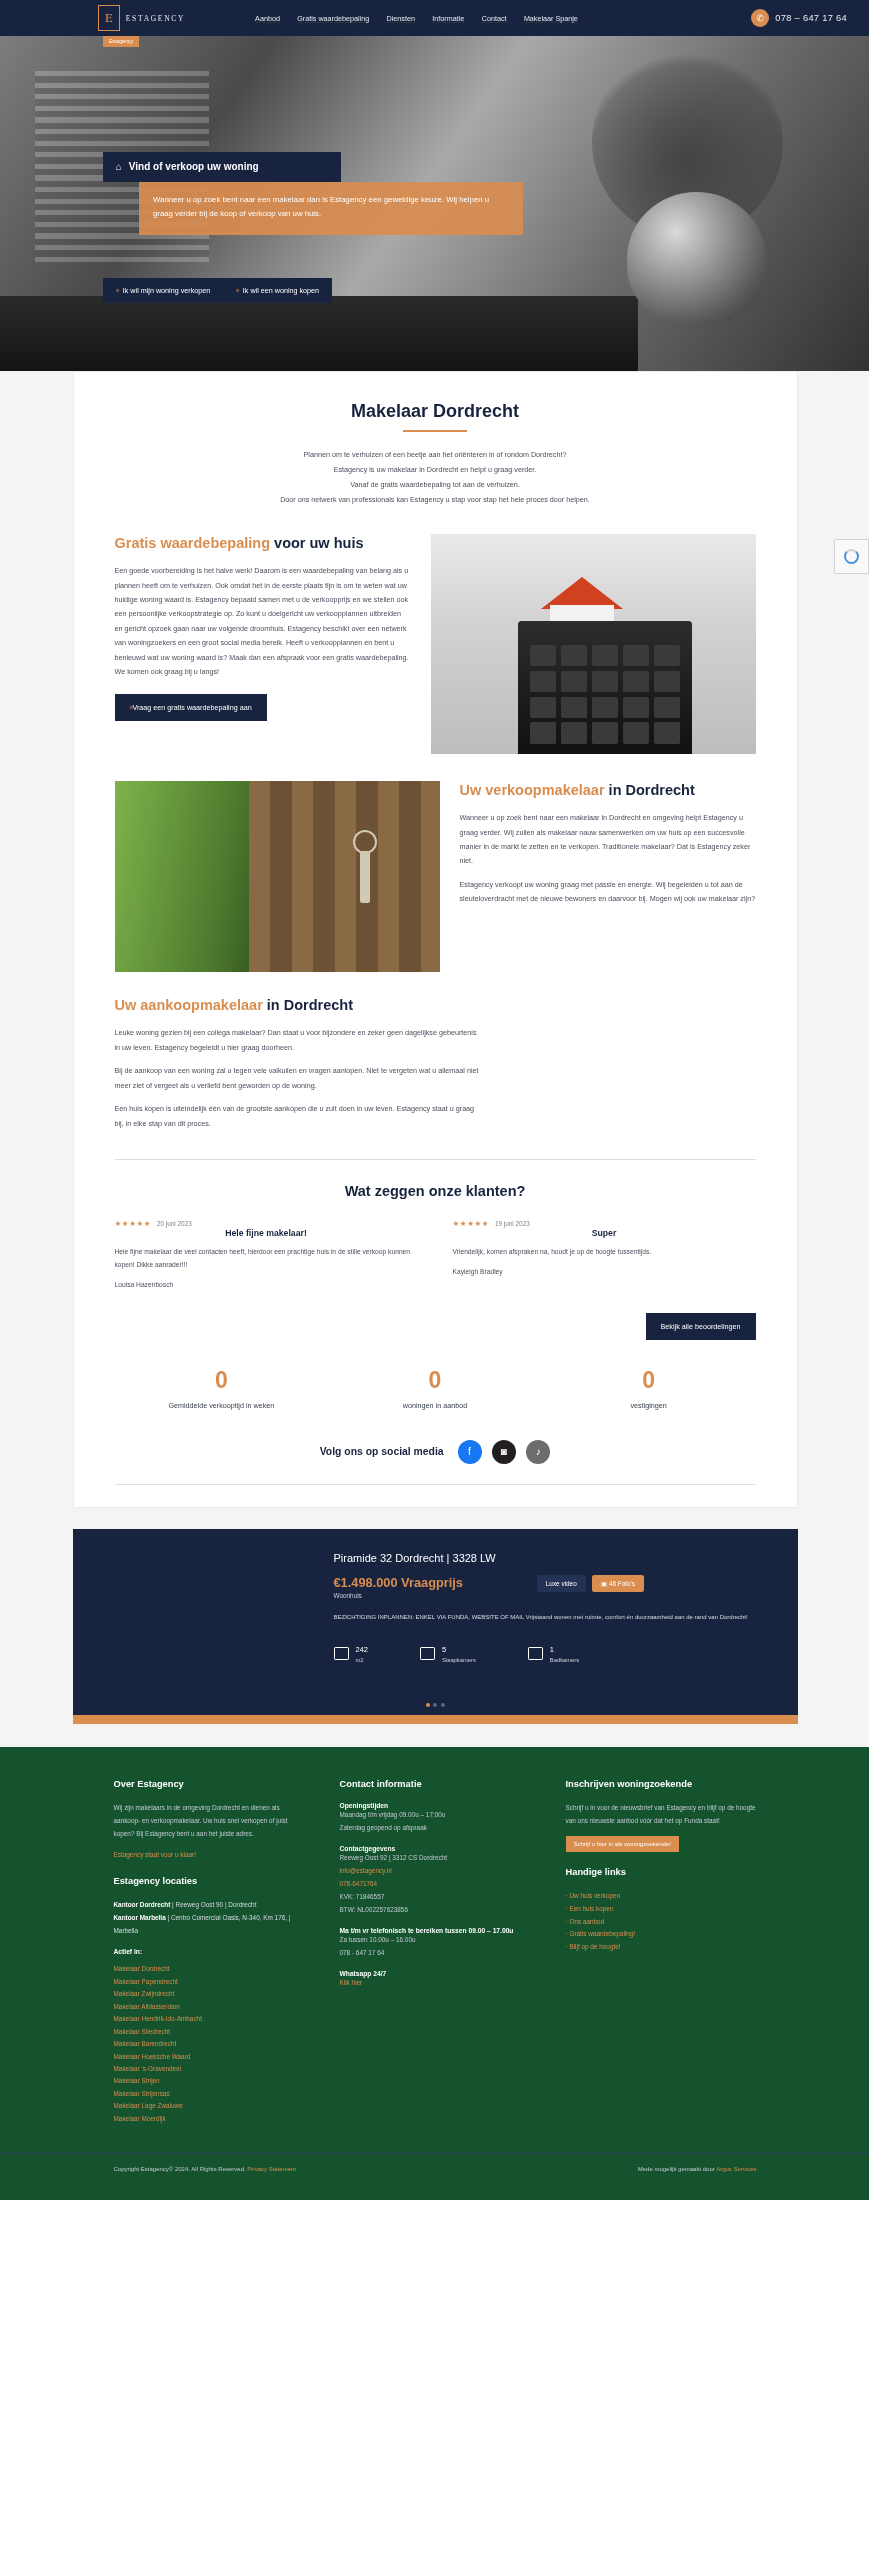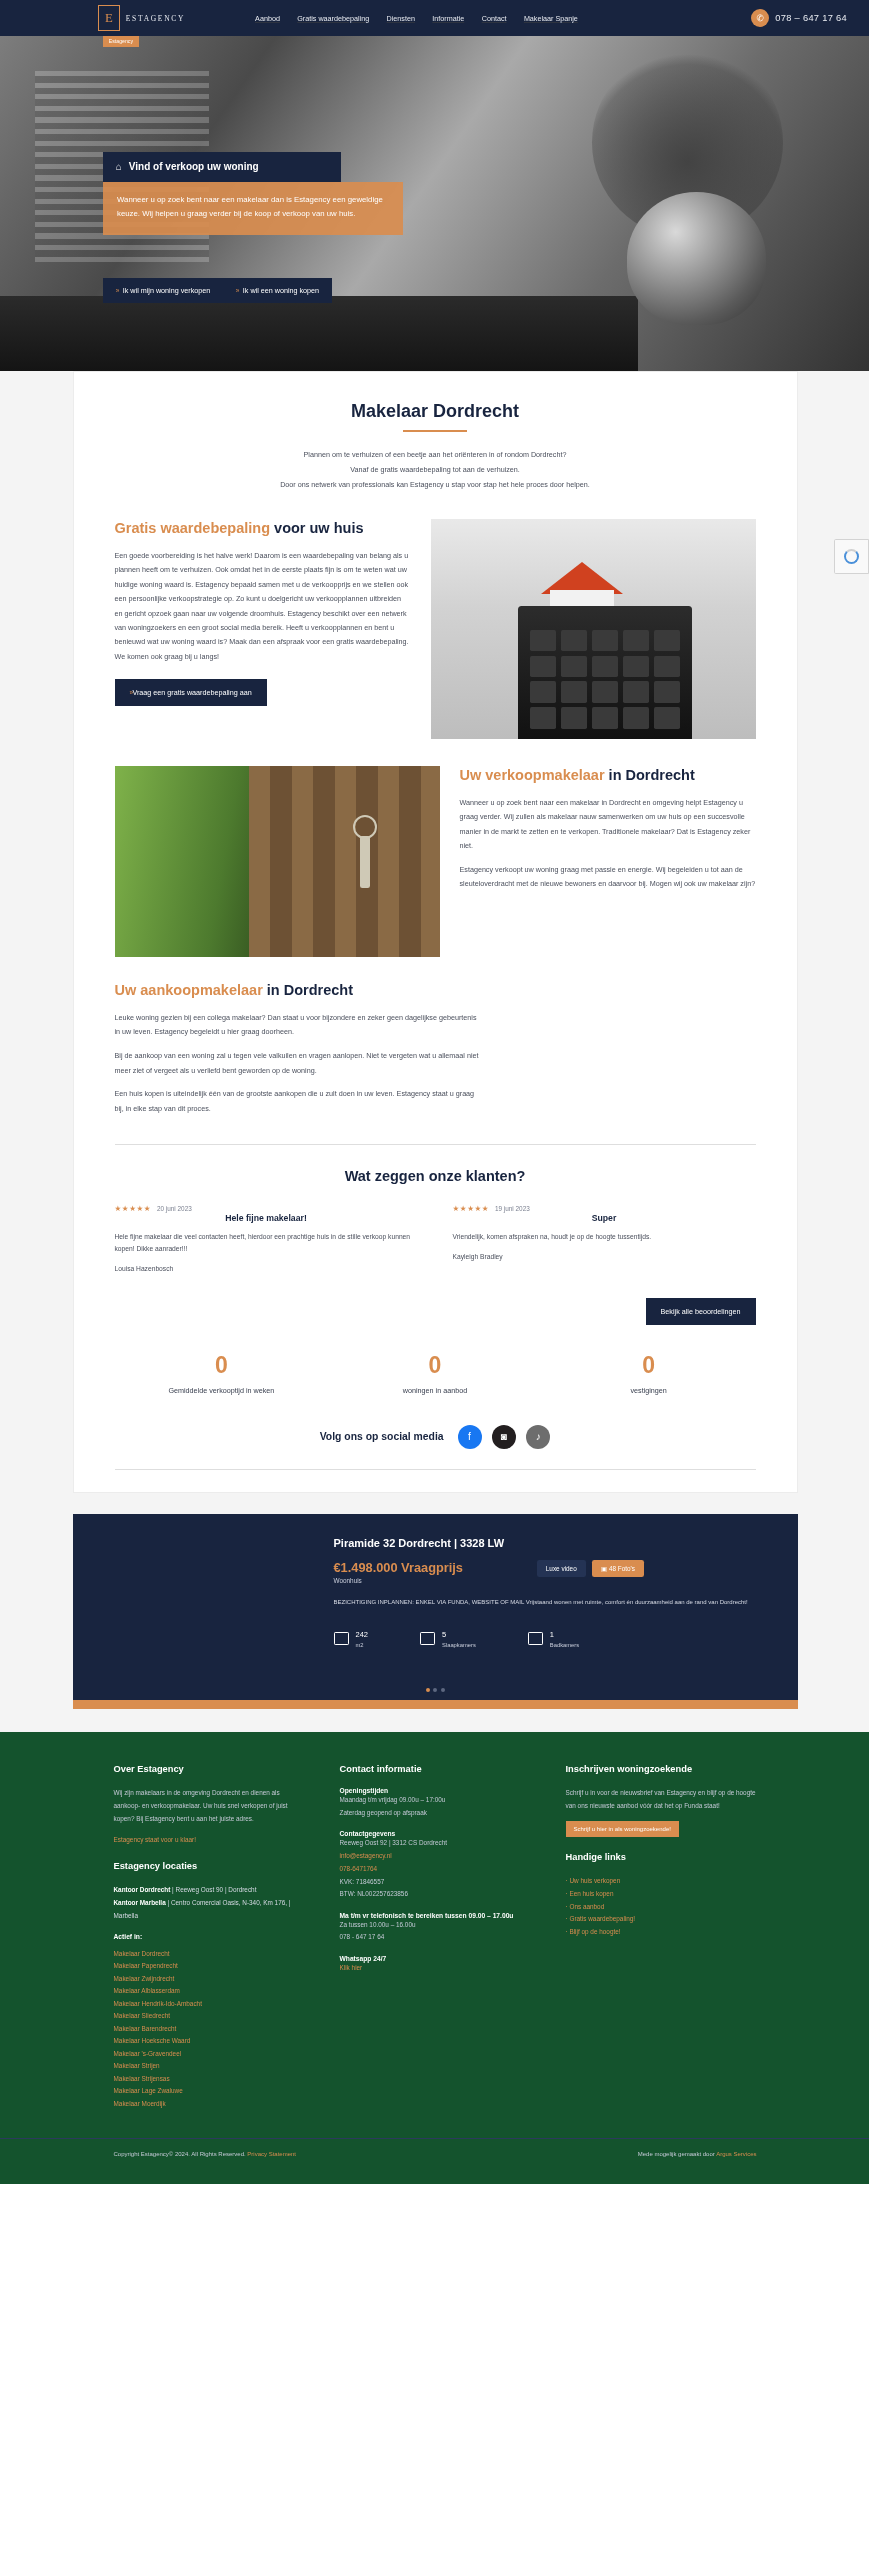--- a/index.html
+++ b/index.html
@@ -68,21 +68,21 @@
   .hero-card {
     position: absolute; left: 103px; top: 116px; width: 325px; z-index: 6;
   }
   .hero-card-head {
     background: #18243f; color: #fff; font-size: 10px; font-weight: bold;
     padding: 9.3px 12.8px; display: flex; align-items: center; gap: 7px;
     width: 238px;
   }
   .hero-card-body {
     background: rgba(217,141,79,.92); color: #fff; font-size: 7.8px;
-    line-height: 1.75; padding: 11.6px 14px 15px 14px; width: 300px;
+    line-height: 1.75; padding: 11.6px 14px 15px 14px; width: 384px; margin-left: 36px;
   }
   .hero-btns { position: absolute; left: 103px; top: 242px; display: flex; gap: 0; z-index: 6; }
   .hero-btn {
     background: #18243f; color: #fff; font-size: 7.2px; padding: 8px 12.8px;
     display: flex; align-items: center; gap: 4.6px; cursor: pointer;
   }
   .chev { color: #d98d4f; font-size: 6.4px; letter-spacing: -1.2px; }
 
   
   .page-wrap { background: #f4f4f4; padding: 0 0 23px 0; }
@@ -188,21 +188,21 @@
   .bottom-rule { height: 0.6px; background: #dedede; margin: 0 0 5.8px 0; }
 
   
   .listing {
     width: 725px; margin: 21px auto 0 auto; background: #18243f; position: relative;
     padding: 23px 0 0 0;
   }
   .listing-inner { display: flex; padding: 0 41px 29px 41px; }
   .listing-left { width: 174px; }
   .listing-body { flex: 1; padding-left: 46px; color: #fff; }
-  .listing-addr { font-size: 11px; font-weight: bold; margin-bottom: 10.4px; }
+  .listing-addr { font-size: 11px; font-weight: normal; margin-bottom: 10.4px; }
   .listing-price { color: #d98d4f; font-size: 12.8px; font-weight: bold; }
   .listing-type { font-size: 6.4px; color: #c9cedb; margin-top: 2.3px; }
   .listing-pills { display: flex; gap: 5.8px; margin: -24px 0 0 203px; }
   .pill {
     background: #d98d4f; color: #fff; font-size: 6.4px; padding: 4.6px 9.3px; border-radius: 2.3px; cursor: pointer;
   }
   .pill.dark { background: #243354; }
   .listing-desc { font-size: 6px; color: #d7dbe5; line-height: 1.9; margin-top: 20px; max-width: 458px; }
   .listing-specs { display: flex; gap: 52px; margin-top: 20px; }
   .spec { display: flex; align-items: center; gap: 7px; color: #fff; }
@@ -302,20 +302,21 @@
   </div>
 </section>
 
 <div class="page-wrap">
   <div class="main-card">
 
     <h1 class="section-title">Makelaar Dordrecht</h1>
     <div class="title-rule"></div>
 
     <div class="intro-line">Plannen om te verhuizen of een beetje aan het oriënteren in of rondom Dordrecht?</div>
+    <div class="intro-line">Estagency is uw makelaar in Dordrecht en helpt u graag verder.</div>
     <div class="intro-line">Vanaf de gratis waardebepaling tot aan de verhuizen.</div>
     <div class="intro-line">Door ons netwerk van professionals kan Estagency u stap voor stap het hele proces door helpen.</div>
 
     <div class="two-col">
       <div class="col-text">
         <h2 class="block-title">
           <span class="accent">Gratis waardebepaling</span>
           <span class="dark">voor uw huis</span>
         </h2>
         <p class="block-p">Een goede voorbereiding is het halve werk! Daarom is een waardebepaling van belang als u plannen heeft om te verhuizen. Ook omdat het in de eerste plaats fijn is om te weten wat uw huidige woning waard is. Estagency bepaald samen met u de verkoopprijs en we stellen ook een persoonlijke verkoopstrategie op. Zo kunt u doelgericht uw verkoopplannen uitbreiden en gericht opzoek gaan naar uw volgende droomhuis. Estagency beschikt over een netwerk van woningzoekers en een groot social media bereik. Heeft u verkoopplannen en bent u benieuwd wat uw woning waard is? Maak dan een afspraak voor een gratis waardebepaling. We komen ook graag bij u langs!</p>

